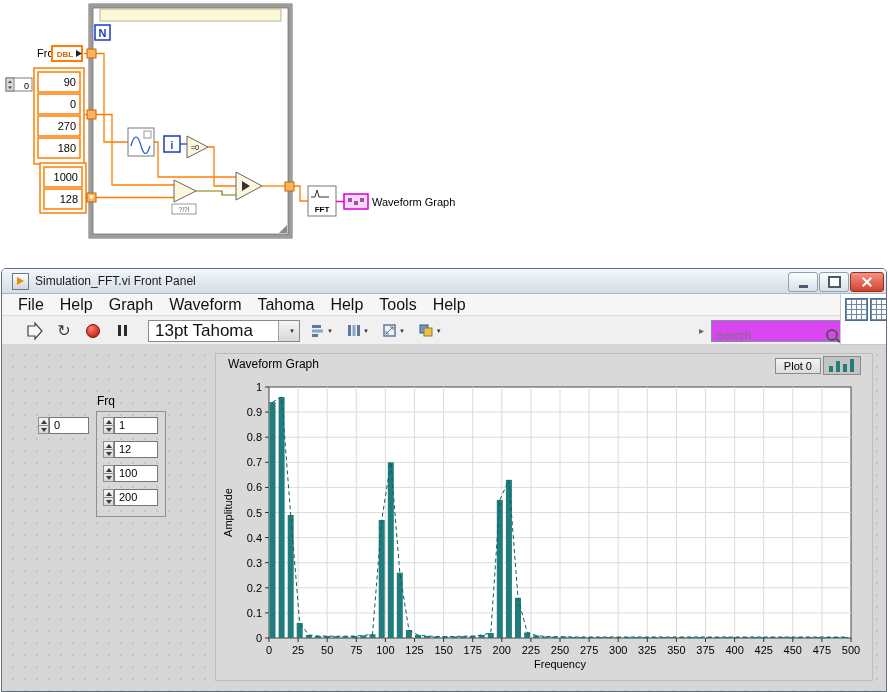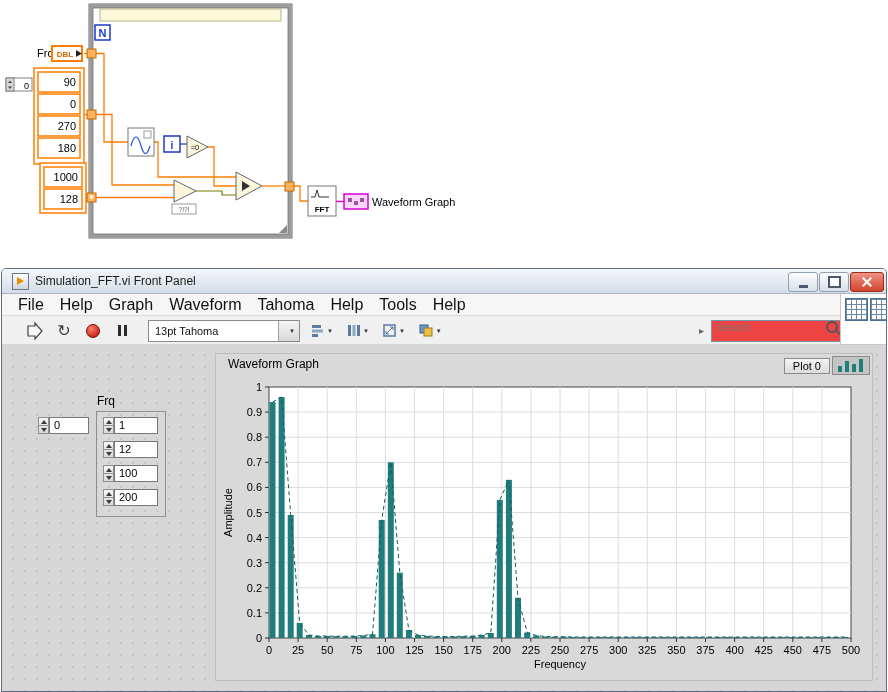--- a/index.html
+++ b/index.html
@@ -27,28 +27,28 @@
 
   .menubar{height:21px;background:#f6f6f6;border-bottom:1px solid #dcdcdc;display:flex;align-items:center;padding-left:8px;}
   .menu-item{font-size:16px;color:#111;padding:2px 8px;cursor:default;}
 
   .toolbar{height:29px;background:#f0f0f0;border-bottom:1px solid #c8c8c8;display:flex;align-items:center;padding:0 8px 0 22px;gap:7px;}
   .tbtn{display:flex;align-items:center;justify-content:center;height:22px;min-width:22px;}
   .abort-ico{width:12px;height:12px;border-radius:50%;background:radial-gradient(circle at 35% 30%,#ff7d6a,#b40e00);border:1px solid #7a0800;}
   .pause-ico{display:flex;gap:3px;} .pause-ico i{display:block;width:3px;height:11px;background:#2a2a2a;}
   .cont-ico{font-size:16px;color:#3a3a3a;line-height:16px;}
   .fontbox{display:flex;align-items:center;width:150px;height:20px;border:1px solid #8a8a8a;background:#fff;margin-left:8px;}
-  .fontbox span{flex:1;font-size:11px;padding-left:6px;color:#111;}
+  .fontbox span{flex:1;font-size:17px;padding-left:6px;color:#111;}
   .fontbox .dd{flex:none;width:14px;height:100%;background:linear-gradient(#f5f5f5,#d8d8d8);border-left:1px solid #a0a0a0;
     display:flex;align-items:center;justify-content:center;font-size:6px;color:#333;}
   .tool-dd{display:flex;align-items:center;gap:2px;padding:2px 3px;}
   .tool-dd .caret{font-size:6px;color:#333;}
   .spacer{flex:1;}
   .chev{font-size:10px;color:#666;}
-  .searchbox{display:flex;align-items:flex-start;border:1px solid #7a93ad;background:#ef4444;height:20px;width:132px;}
+  .searchbox{display:flex;align-items:flex-end;border:1px solid #7a93ad;background:#d946ef;height:20px;width:132px;}
   .searchbox input{border:none;outline:none;flex:1;min-width:0;font-size:11px;padding:0 4px;font-family:"Liberation Sans",sans-serif;color:#333;background:transparent;}
   .mag{position:relative;width:8px;height:8px;border:2px solid #555;border-radius:50%;margin-right:6px;flex:none;}
   .mag::after{content:'';position:absolute;width:2px;height:5px;background:#555;right:-3px;bottom:-4px;transform:rotate(-45deg);}
   .helpbtn{width:20px;height:20px;border:1px solid #b0a040;background:#fffdef;display:flex;align-items:center;justify-content:center;
     font-weight:bold;color:#cf9c00;font-size:13px;margin-left:4px;}
 
   .side-icons{position:absolute;right:0;top:25px;width:45px;height:50px;background:#fff;border-left:1px solid #c8c8c8;
     border-bottom:1px solid #c8c8c8;overflow:hidden;z-index:5;}
   .grid-ico{position:absolute;top:4px;width:21px;height:21px;border:1px solid #4a6d8c;background-color:#fff;
     background-image:repeating-linear-gradient(0deg,#6d89a6 0 1px,transparent 1px 5px),
@@ -68,21 +68,21 @@
   .sp.up::after{content:'';border-left:3px solid transparent;border-right:3px solid transparent;border-bottom:4px solid #3a3a3a;}
   .sp.down::after{content:'';border-left:3px solid transparent;border-right:3px solid transparent;border-top:4px solid #3a3a3a;}
   .num-box{width:44px;box-sizing:border-box;background:#fff;border:1px solid #777;font-size:11px;line-height:15px;padding-left:4px;color:#000;}
   .frq-cluster{position:absolute;left:94px;top:67px;width:70px;height:106px;border:1px solid #8f8f8f;
     box-sizing:border-box;padding:5px 0 0 6px;background:rgba(255,255,255,0.06);}
   .num-row{display:flex;height:17px;margin-bottom:7px;}
 
   
   .graph-widget{position:absolute;left:213px;top:9px;width:658px;height:328px;background:#d9d9d9;border:1px solid #bdbdbd;box-sizing:border-box;}
   .graph-title{position:absolute;left:12px;top:3px;font-size:12px;color:#000;}
-  .legend{position:absolute;right:2px;top:2px;display:flex;gap:2px;align-items:center;}
+  .legend{position:absolute;right:11px;top:2px;display:flex;gap:2px;align-items:center;}
   .legend-label{border:1px solid #8a8a8a;background:linear-gradient(#f4f4f4,#dcdcdc);font-size:11px;padding:1px 8px;color:#000;}
   .legend-icon{width:36px;height:17px;border:1px solid #8a8a8a;background:#c4c4c4;display:block;}
   #plot-svg{position:absolute;left:0;top:22px;}
   svg text{font-family:"Liberation Sans",sans-serif;}
 </style>
 </head>
 <body>
 
 <div id="stage">
 

